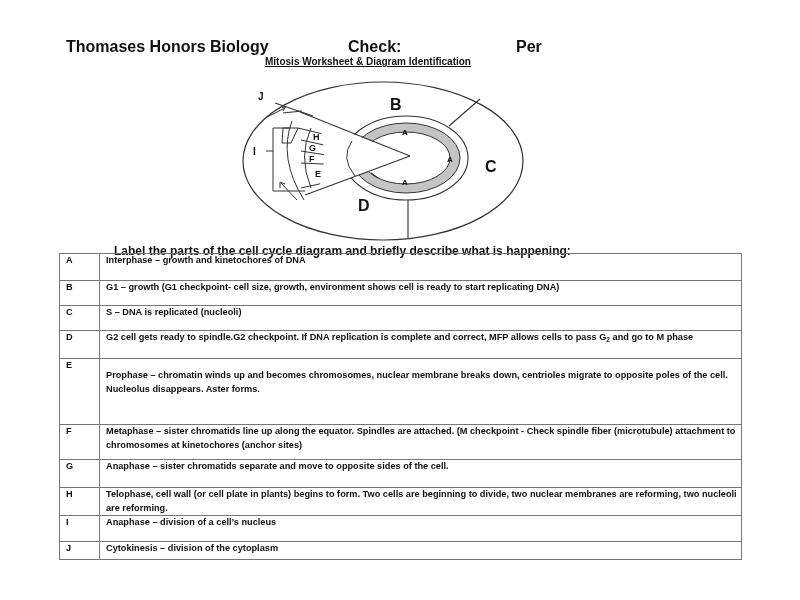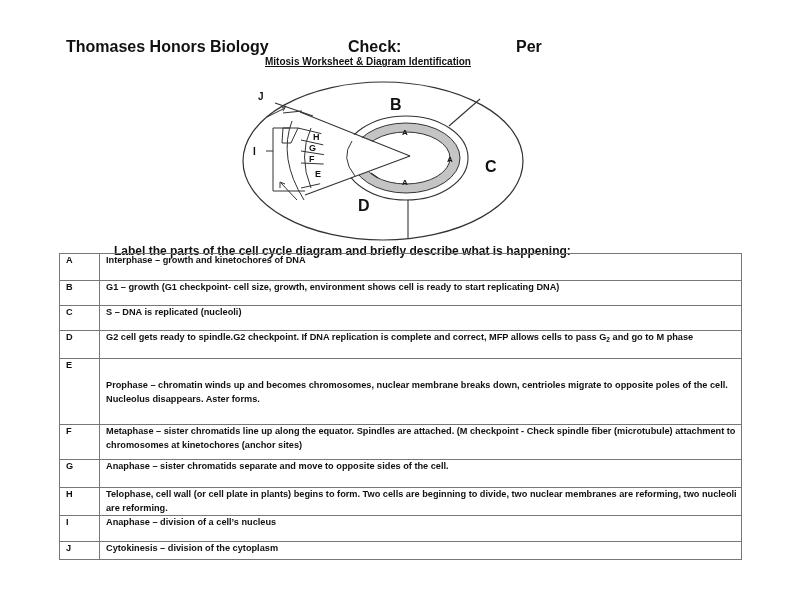--- a/index.html
+++ b/index.html
@@ -97,21 +97,21 @@
     <tr style="height:25px;">
       <td class="lbl">C</td>
       <td class="desc">S – DNA is replicated (nucleoli)</td>
     </tr>
     <tr style="height:28px;">
       <td class="lbl">D</td>
       <td class="desc"><span>G2 cell gets ready to spindle.G2 checkpoint. If DNA replication is complete and correct, MFP  allows cells to pass G</span><span class="sub">2</span><span> and go to M phase</span></td>
     </tr>
     <tr style="height:66px;">
       <td class="lbl">E</td>
-      <td class="desc" style="padding-top:20px;"><span>Prophase – chromatin winds up and becomes chromosomes, nuclear membrane breaks down, centrioles migrate to opposite poles of the cell. Nucleolus disappears. Aster forms.</span></td>
+      <td class="desc" style="padding-top:10px;"><span>Prophase – chromatin winds up and becomes chromosomes, nuclear membrane breaks down, centrioles migrate to opposite poles of the cell. Nucleolus disappears. Aster forms.</span></td>
     </tr>
     <tr style="height:35px;">
       <td class="lbl">F</td>
       <td class="desc">Metaphase – sister chromatids line up along the equator. Spindles are attached. (M checkpoint - Check spindle fiber (microtubule) attachment to chromosomes at kinetochores (anchor sites)</td>
     </tr>
     <tr style="height:28px;">
       <td class="lbl">G</td>
       <td class="desc">Anaphase – sister chromatids separate and move to opposite sides of the cell.</td>
     </tr>
     <tr style="height:27px;">

